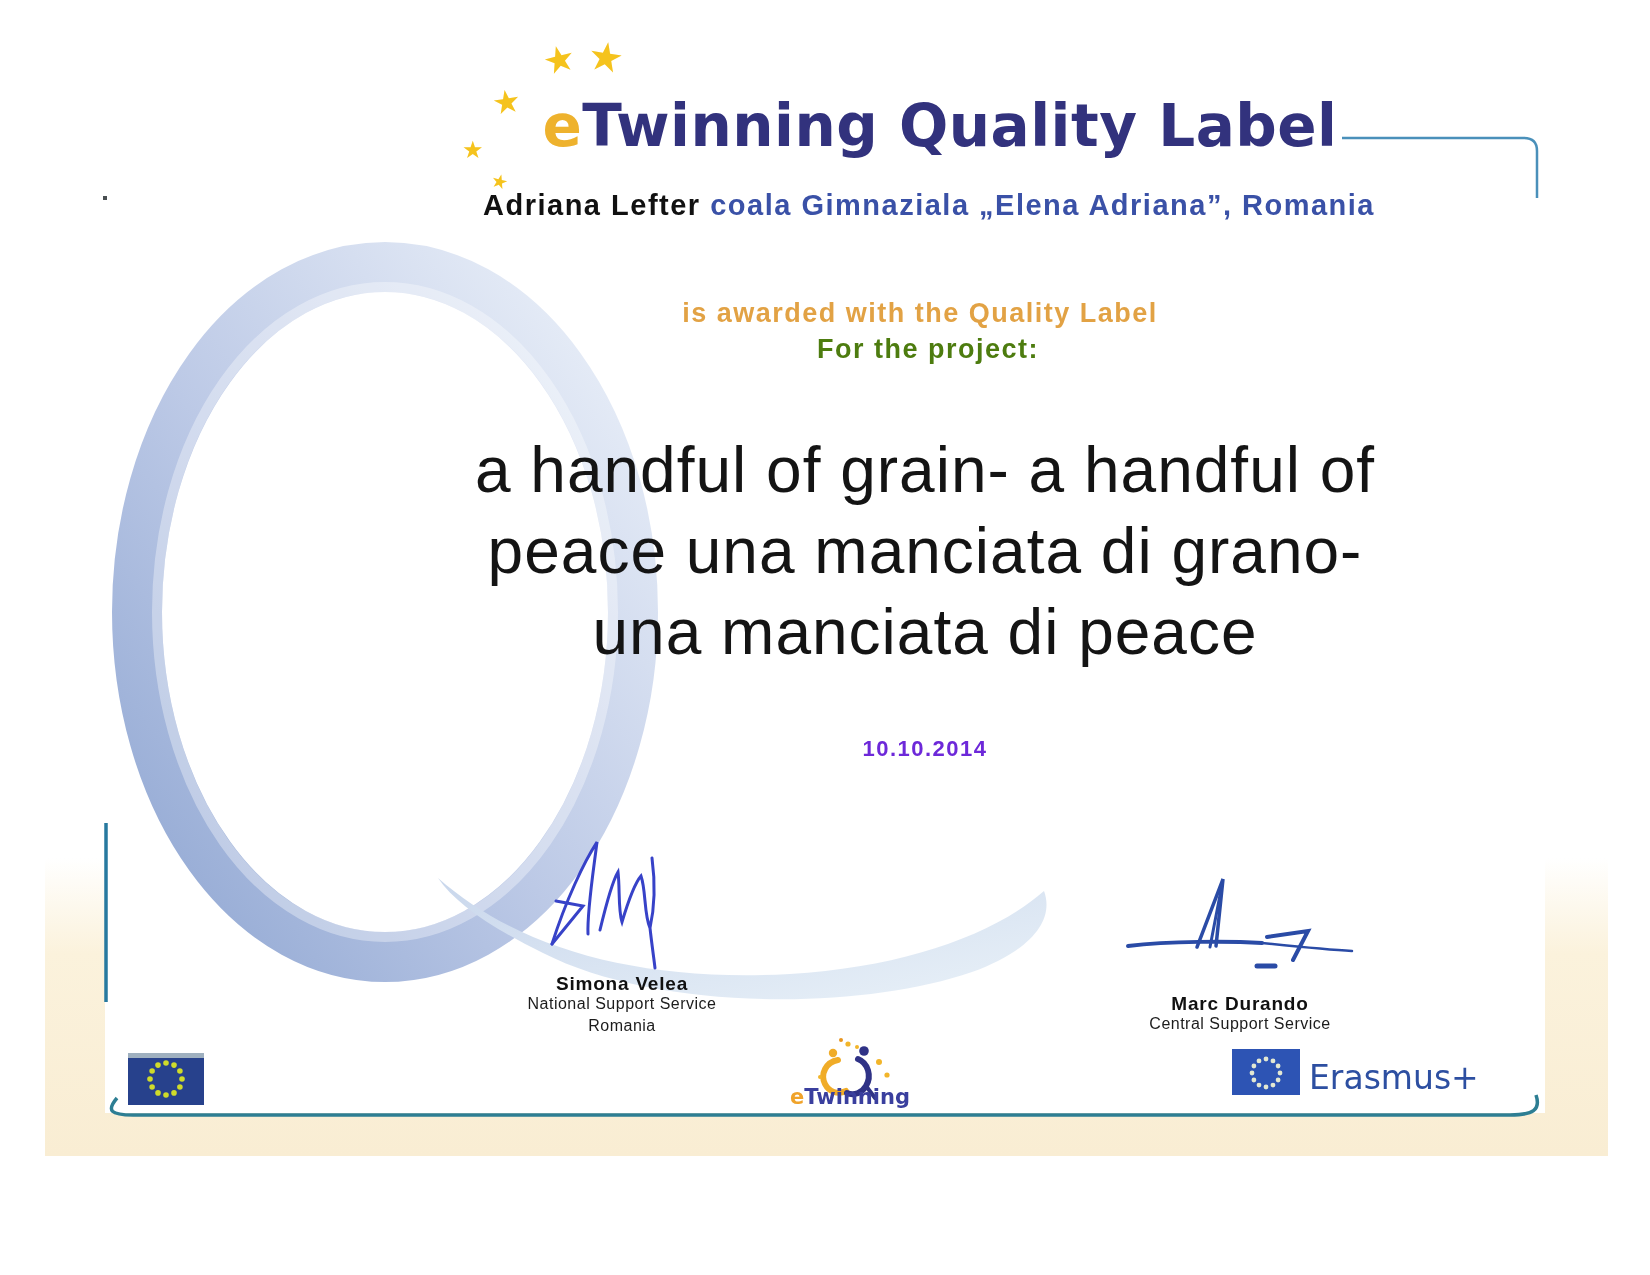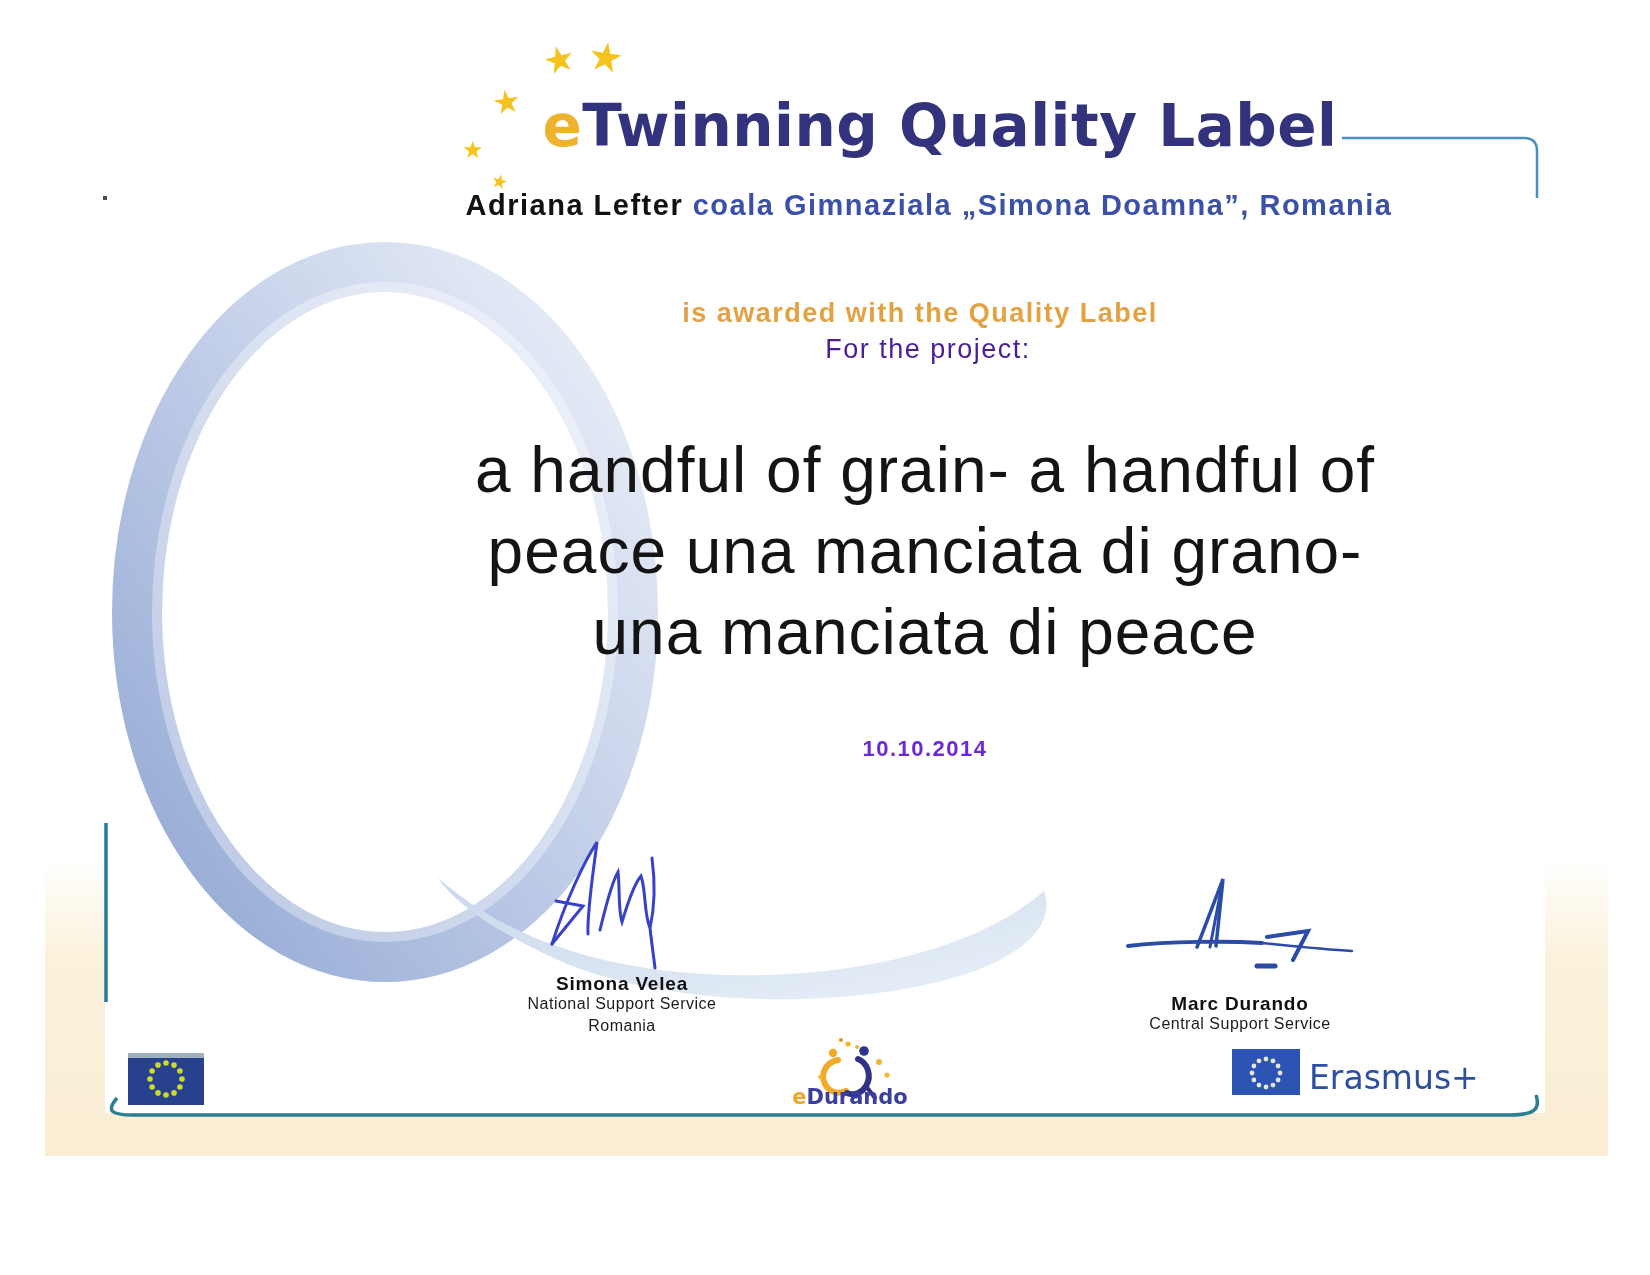--- a/index.html
+++ b/index.html
@@ -32,21 +32,21 @@
   }
   .brand .gold{color:#eeb22d;}
   .recipient{
     left:929px;top:189px;font-size:29px;font-weight:bold;color:#111111;letter-spacing:1.5px;
   }
   .recipient .blue{color:#3a51a7;}
   .star{position:absolute;color:#f5c31d;line-height:1;}
   .tiny-dot{position:absolute;left:103px;top:196px;width:4px;height:4px;background:#4a4f52;}
   
   .awarded{left:920px;top:298px;font-size:27px;font-weight:bold;color:#e2a244;letter-spacing:1.5px;}
-  .forproject{left:928px;top:334px;font-size:27px;font-weight:normal;color:#4c1d95;letter-spacing:1.5px;}
+  .forproject{left:928px;top:334px;font-size:27px;font-weight:bold;color:#4d7c0f;letter-spacing:1.5px;}
   
   .project-title{
     position:absolute;left:925px;top:430px;transform:translateX(-50%);
     text-align:center;color:#141414;font-size:64px;line-height:81px;letter-spacing:1px;
     font-family:"Liberation Sans", sans-serif;white-space:nowrap;
   }
   .date{left:925px;top:736px;font-size:22px;font-weight:bold;color:#6d28d9;letter-spacing:1.5px;}
   
   .sig-name{font-size:19px;font-weight:bold;color:#111;letter-spacing:0.8px;}
   .sig-line{font-size:16px;color:#1c1c1c;letter-spacing:0.5px;}
@@ -93,21 +93,21 @@
   <span class="star" style="left:462px;top:138px;font-size:24px;">★</span>
   <span class="star" style="left:491px;top:172px;font-size:19px;transform:rotate(14deg);">★</span>
 
   <div class="tiny-dot"></div>
 
   <div class="txt center brand">
     <span class="gold">e</span><span>Twinning Quality Label</span>
   </div>
 
   <div class="txt center recipient">
-    <span>Adriana Lefter </span><span class="blue">coala Gimnaziala „Simona Doamna”, Romania</span>
+    <span>Adriana Lefter </span><span class="blue">coala Gimnaziala „Elena Adriana”, Romania</span>
   </div>
 
   <div class="txt center awarded">is awarded with the Quality Label</div>
   <div class="txt center forproject">For the project:</div>
 
   <div class="project-title">
     <div>a handful of grain- a handful of</div>
     <div>peace una manciata di grano-</div>
     <div>una manciata di peace</div>
   </div>
@@ -193,17 +193,17 @@
           <circle cx="1259" cy="1085.1" r="2.4"></circle>
         <circle cx="1253.9" cy="1080" r="2.4"></circle>
           <circle cx="1252" cy="1073" r="2.4"></circle>
         <circle cx="1253.9" cy="1066" r="2.4"></circle>
           <circle cx="1259" cy="1060.9" r="2.4"></circle>
       </g>
     </g>
   </svg>
 
   <div class="txt center etw-text">
-    <span class="gold">e</span><span>Durando</span>
+    <span class="gold">e</span><span>Twinning</span>
   </div>
   <div class="txt erasmus-text">Erasmus+</div>
 
 </div>
 
 </body></html>

